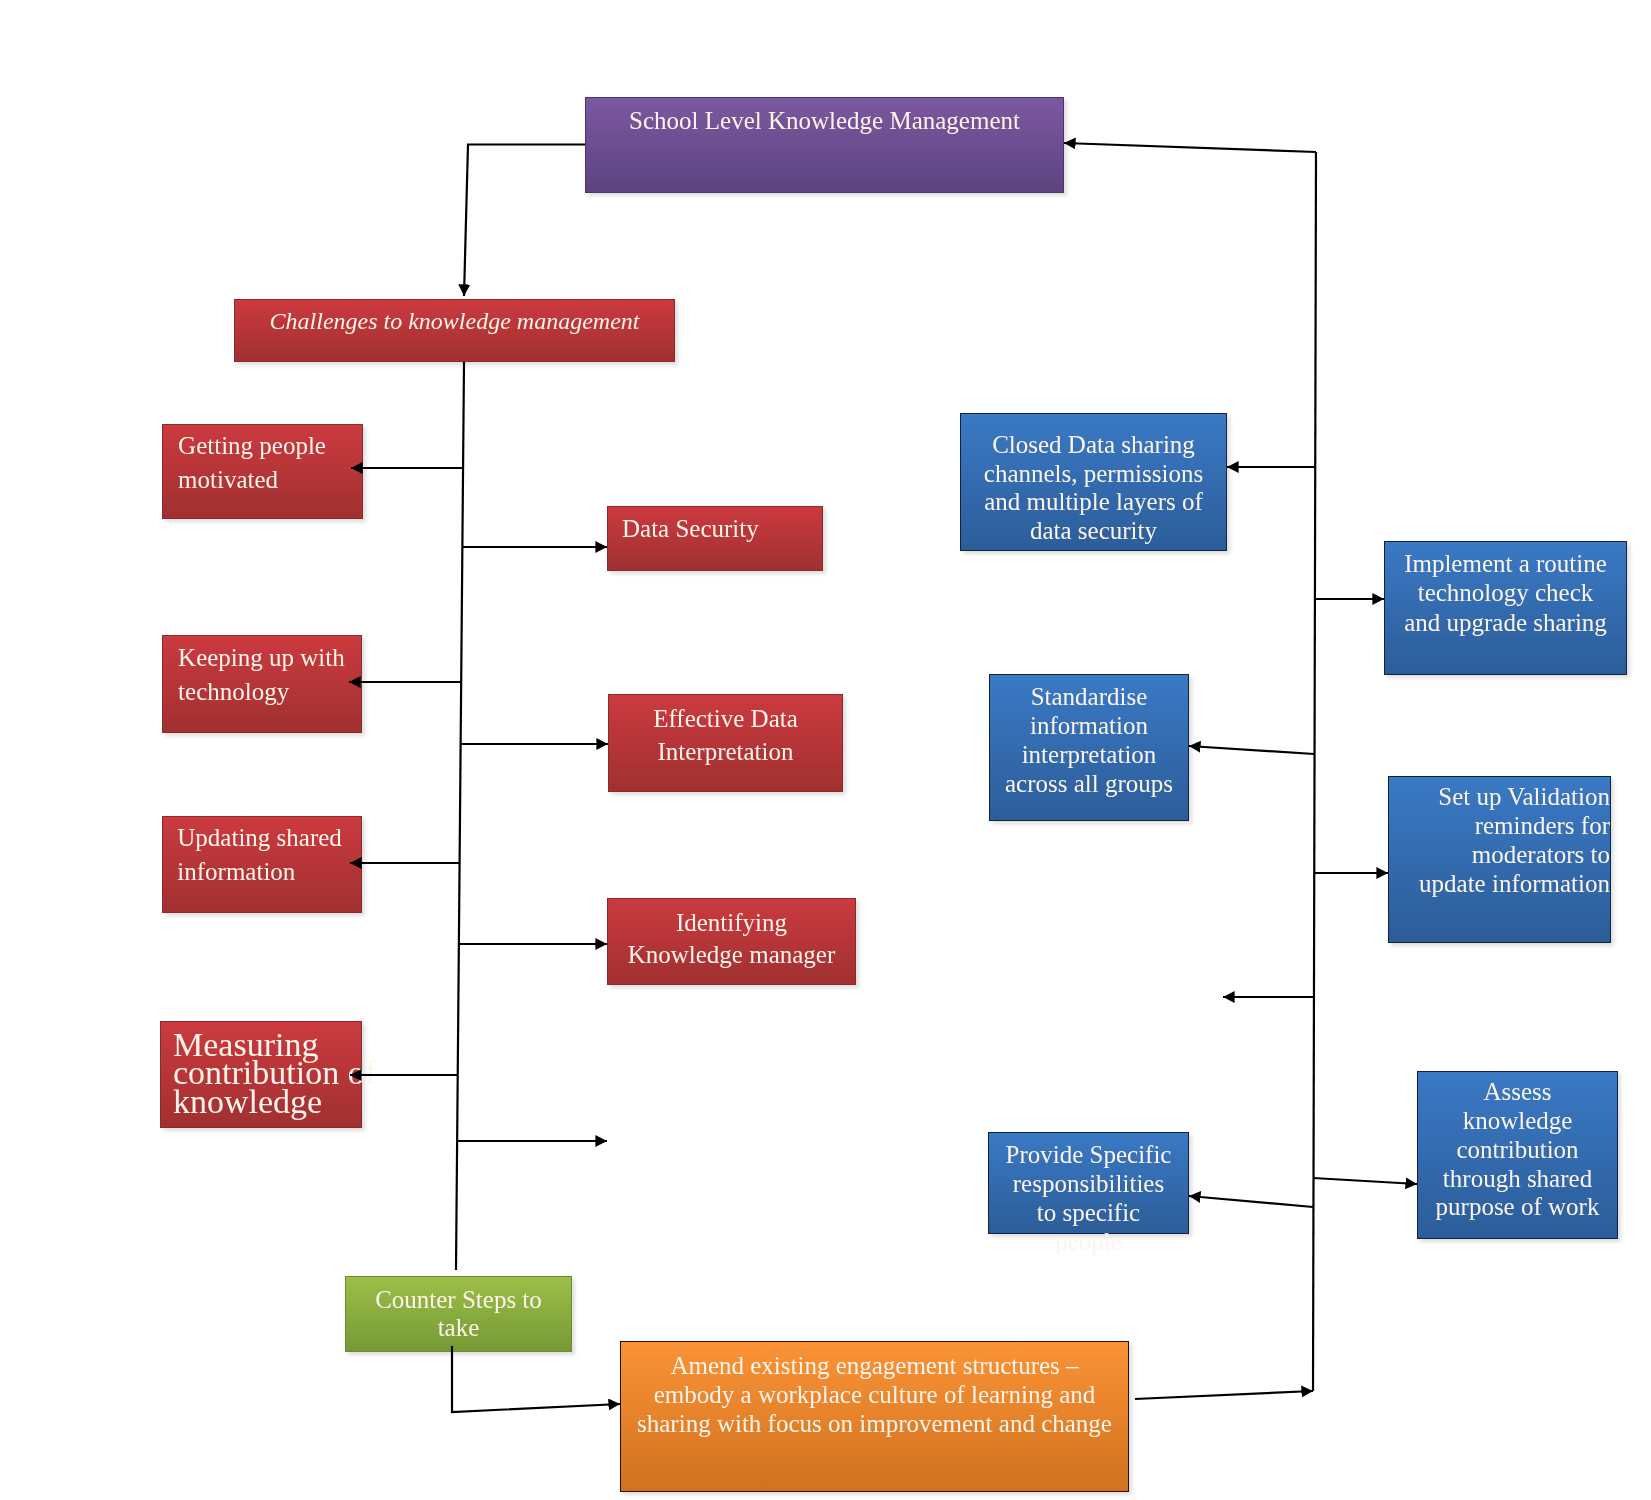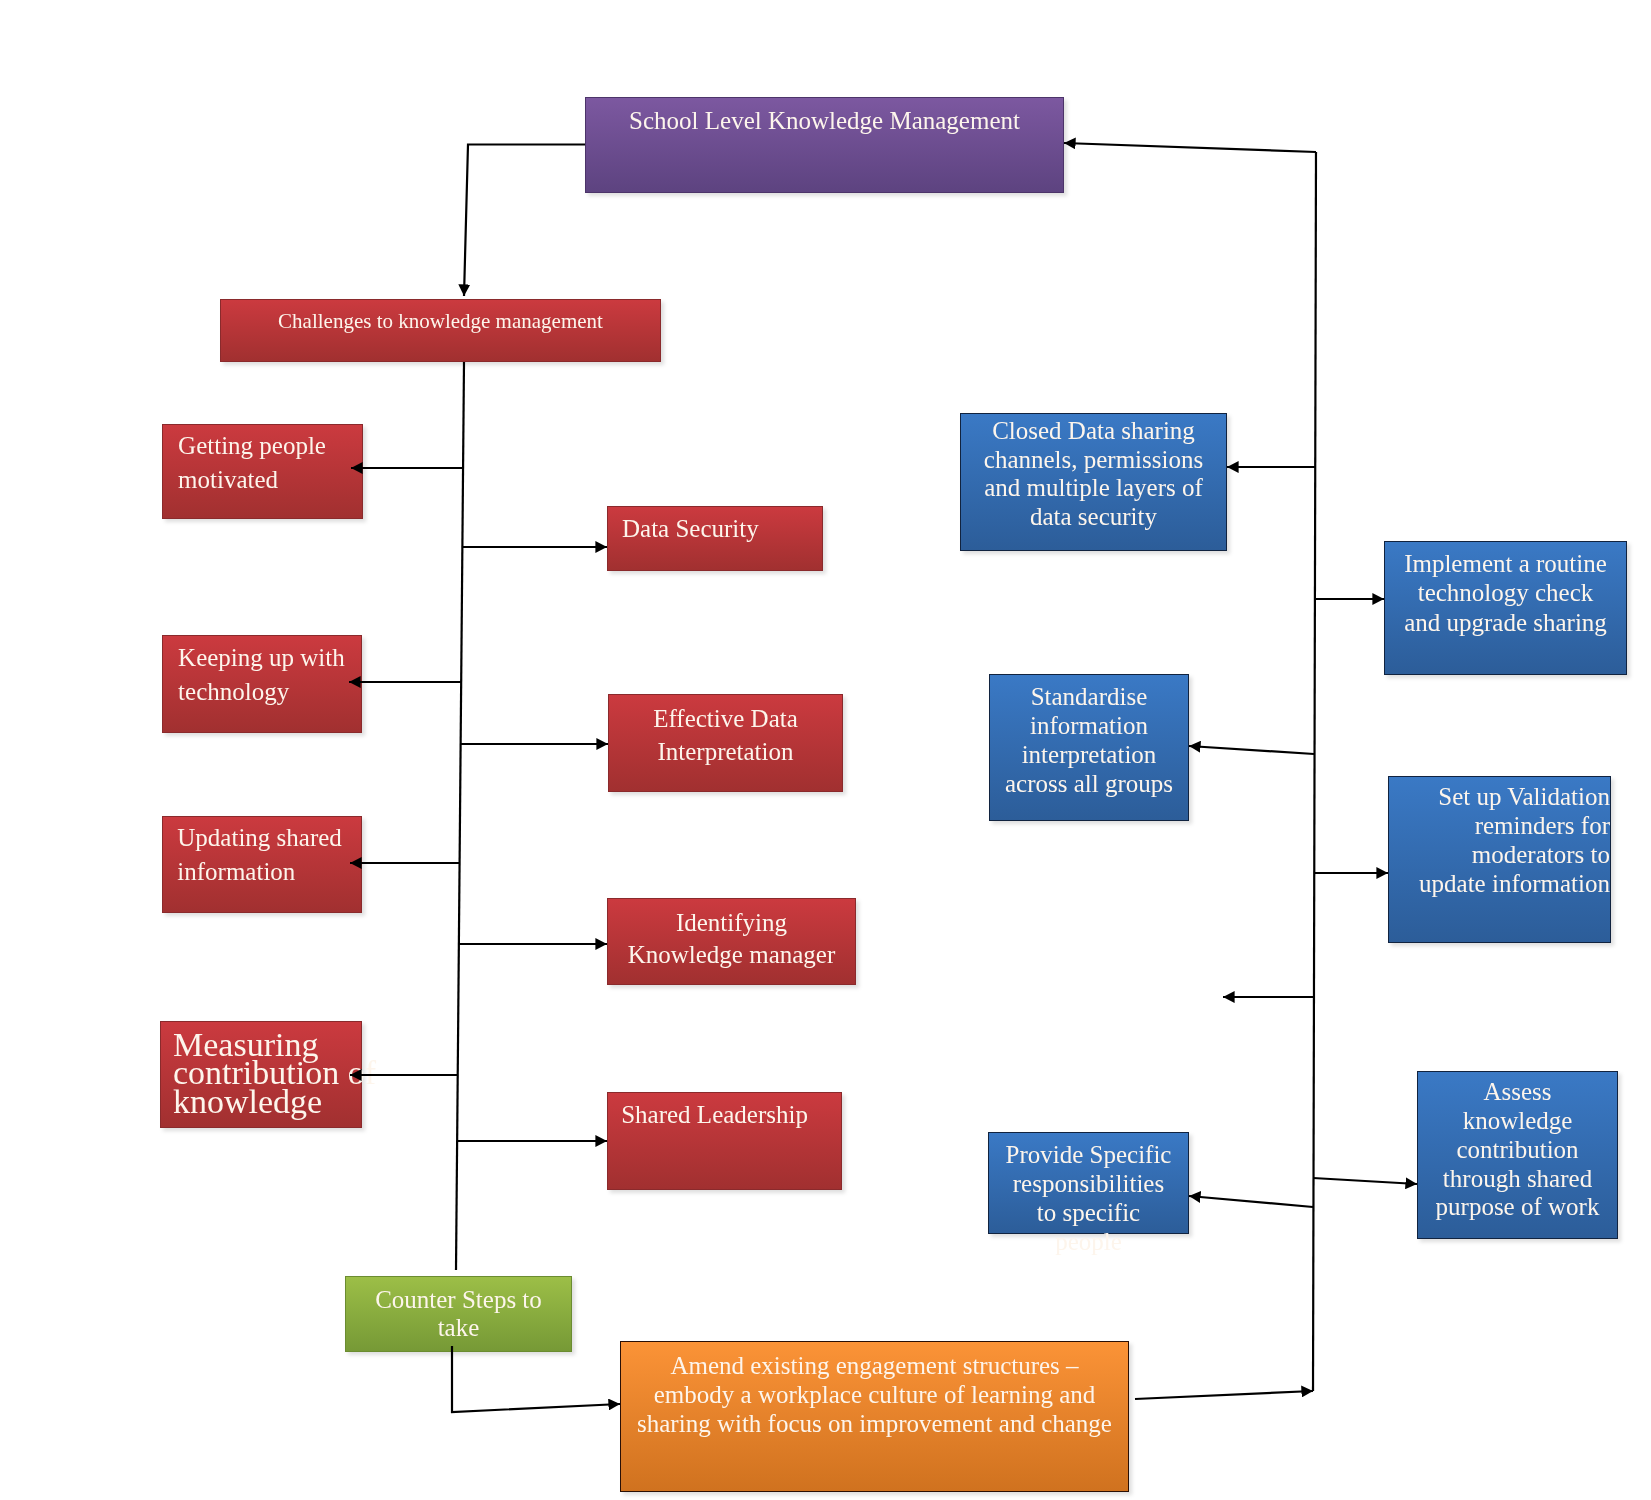--- a/index.html
+++ b/index.html
@@ -56,21 +56,21 @@
       <path d="M 1313,997 L 1223,997" marker-end="url(#ah)"></path>
       <path d="M 1313,1178 L 1417,1184" marker-end="url(#ah)"></path>
       <path d="M 1313,1207 L 1189,1196" marker-end="url(#ah)"></path>
       <path d="M 1135,1399 L 1313,1391" marker-end="url(#ah)"></path>
     </g>
   </svg>
 
   <div class="node n-purple ta-center" style="left:585px;top:97px;width:479px;height:96px;padding-top:6.2px;font-size:25px;line-height:34px;">
     <span class="lbl">School Level Knowledge Management</span>
   </div>
-  <div class="node n-red ta-center" style="left:220px;top:298.5px;width:441px;height:63px;padding-top:5.3px;font-size:21px;line-height:32px;">
+  <div class="node n-red ta-center" style="left:234px;top:298.5px;width:441px;height:63px;padding-top:5.3px;font-size:24px;line-height:32px;font-style:italic;">
     <span class="lbl">Challenges to knowledge management</span>
   </div>
   <div class="node n-red ta-left" style="left:162px;top:424px;width:201px;height:95px;padding-top:4.1px;font-size:25px;line-height:34px;padding-left:15.1px;">
     <span class="lbl">Getting people</span>
     <span class="lbl">motivated</span>
   </div>
   <div class="node n-red ta-left" style="left:162px;top:635px;width:200px;height:98px;padding-top:5.3px;font-size:25px;line-height:33.3px;padding-left:15.1px;">
     <span class="lbl">Keeping up with</span>
     <span class="lbl">technology</span>
   </div>
@@ -87,33 +87,30 @@
     <span class="lbl">Data Security</span>
   </div>
   <div class="node n-red ta-center" style="left:607px;top:898px;width:249px;height:87px;padding-top:7.5px;font-size:25px;line-height:32px;">
     <span class="lbl">Identifying</span>
     <span class="lbl">Knowledge manager</span>
   </div>
   <div class="node n-red ta-center" style="left:608px;top:694px;width:235px;height:98px;padding-top:6.5px;font-size:25px;line-height:33.4px;">
     <span class="lbl">Effective Data</span>
     <span class="lbl">Interpretation</span>
   </div>
-  <div class="node n-red ta-left" style="left:607px;top:1092px;width:235px;height:98px;padding-top:4.6px;font-size:25px;line-height:33px;padding-left:13.2px;">
-    <span class="lbl">Shared Leadership</span>
-  </div>
   <div class="node n-green ta-center" style="left:345px;top:1270px;width:227px;height:76px;padding-top:9.1px;font-size:25px;line-height:28.3px;margin-top:6px;">
     <span class="lbl">Counter Steps to</span>
     <span class="lbl">take</span>
   </div>
   <div class="node n-orange ta-center" style="left:620px;top:1341px;width:509px;height:151px;padding-top:8.5px;font-size:25px;line-height:29px;">
     <span class="lbl">Amend existing engagement structures –</span>
     <span class="lbl">embody a workplace culture of learning and</span>
     <span class="lbl">sharing with focus on improvement and change</span>
   </div>
-  <div class="node n-blue ta-center" style="left:960px;top:413px;width:267px;height:138px;padding-top:3px;font-size:25px;line-height:28.6px;">
+  <div class="node n-blue ta-center" style="left:960px;top:413px;width:267px;height:138px;padding-top:17px;font-size:25px;line-height:28.6px;">
     <span class="lbl">Closed Data sharing</span>
     <span class="lbl">channels, permissions</span>
     <span class="lbl">and multiple layers of</span>
     <span class="lbl">data security</span>
   </div>
   <div class="node n-blue ta-center" style="left:1384px;top:541px;width:243px;height:134px;padding-top:7.2px;font-size:25px;line-height:29.2px;">
     <span class="lbl">Implement a routine</span>
     <span class="lbl">technology check</span>
     <span class="lbl">and upgrade sharing</span>
   </div>

